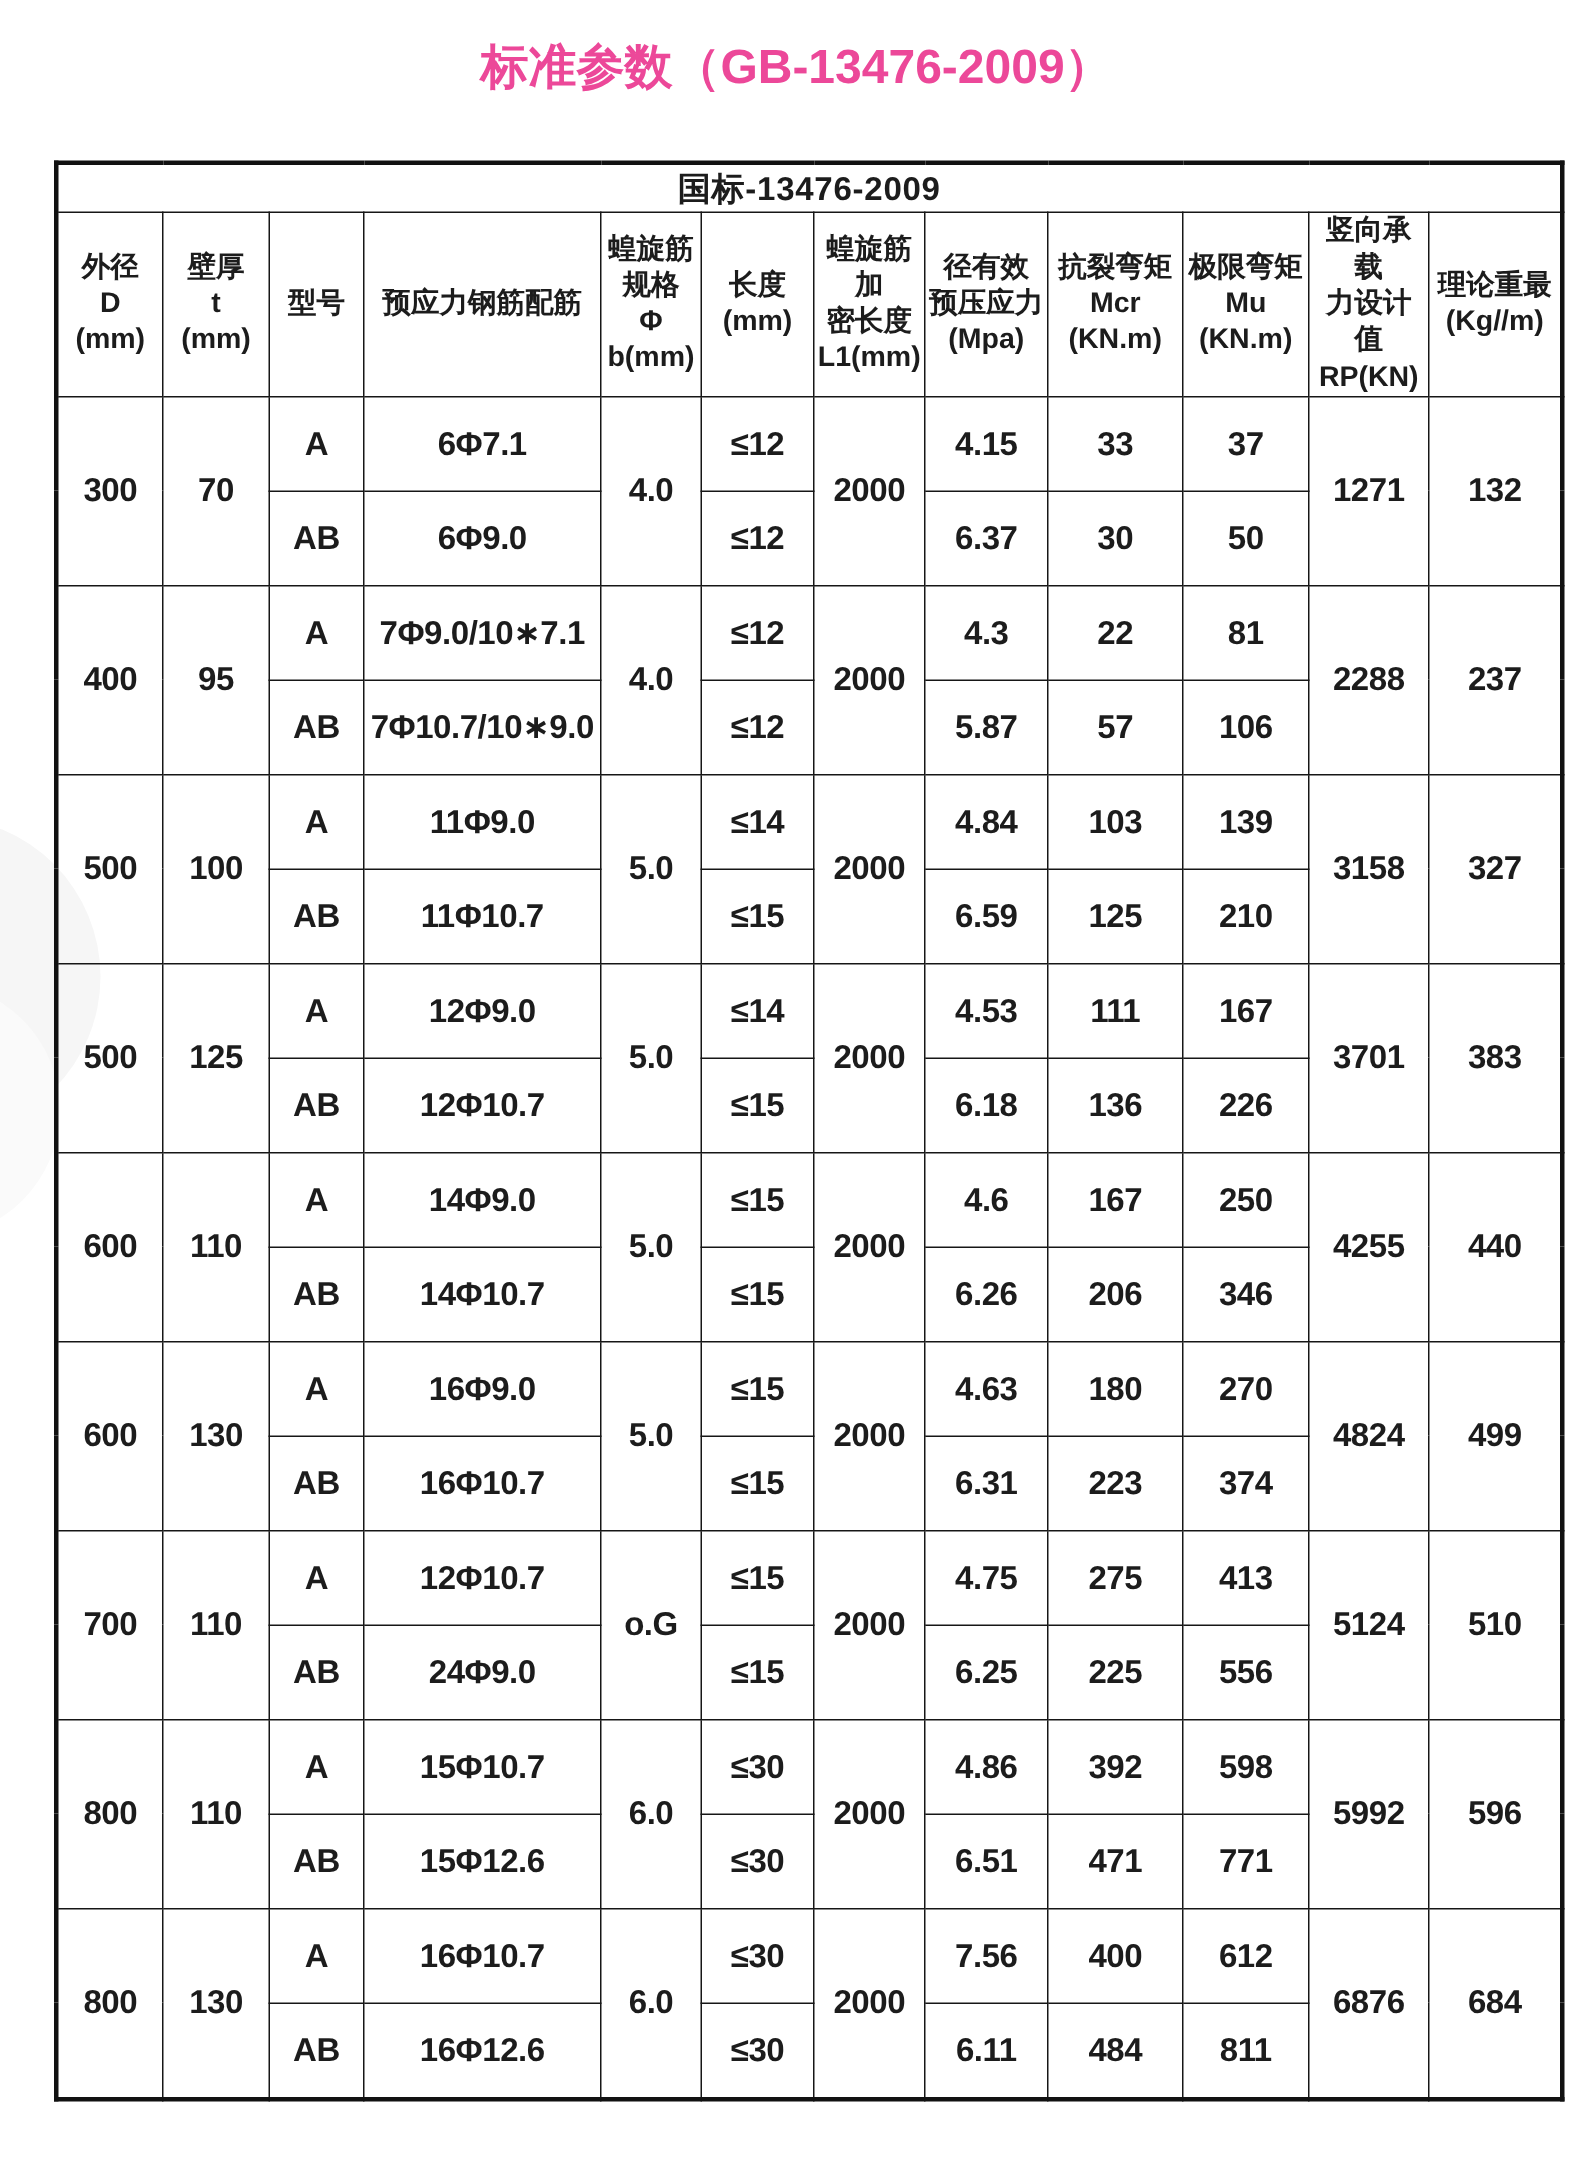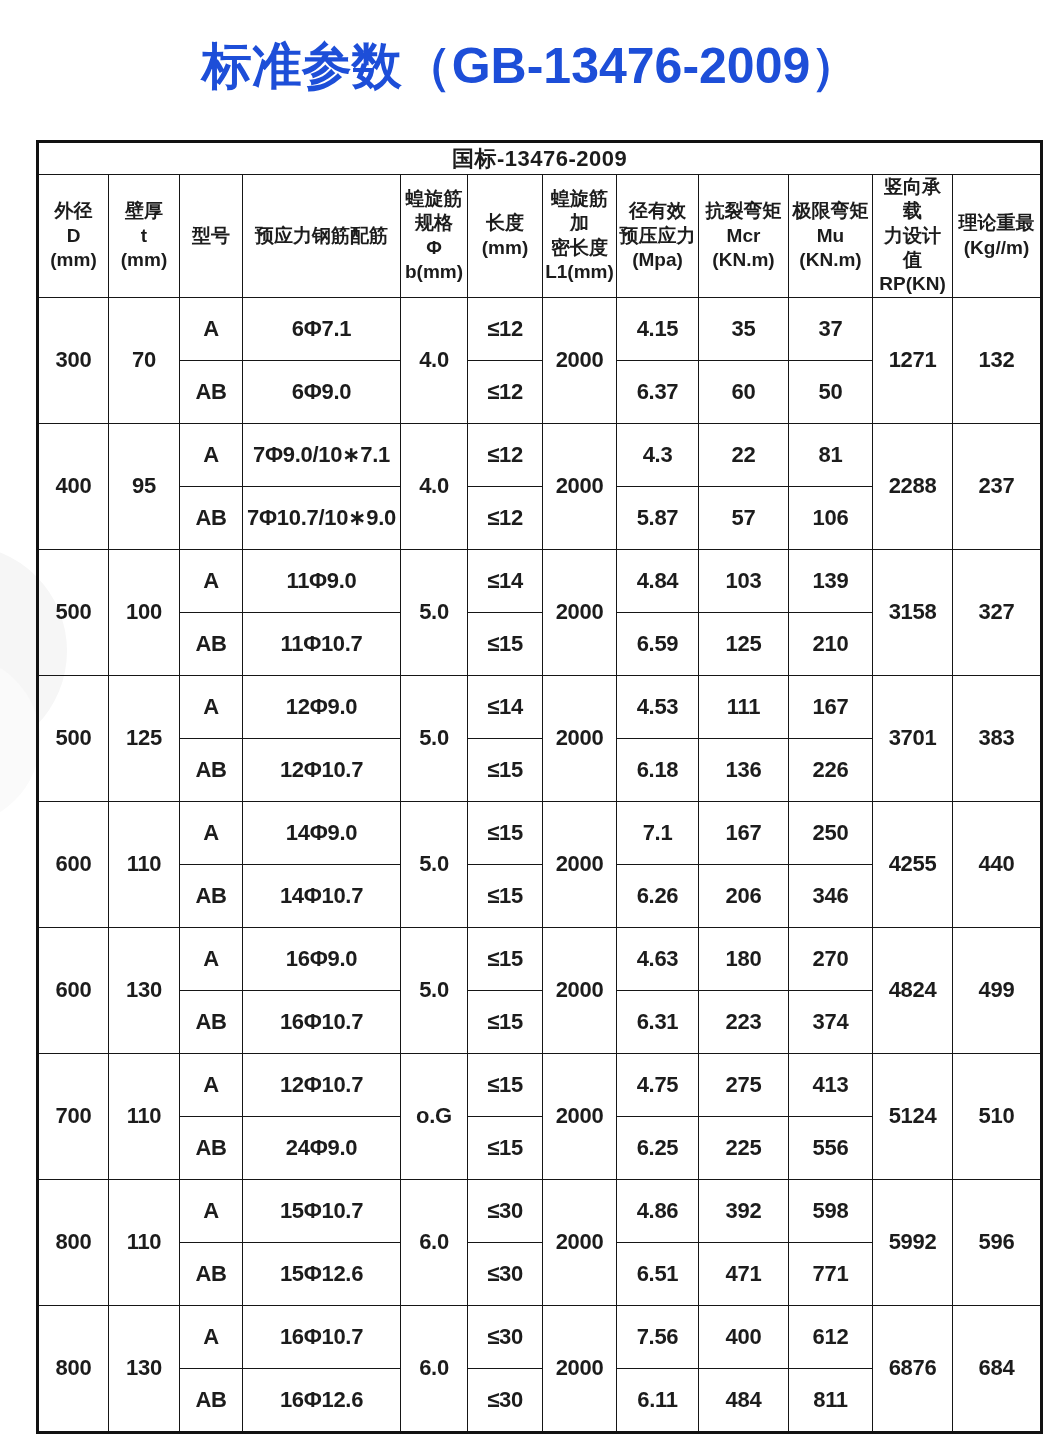--- a/index.html
+++ b/index.html
@@ -14,28 +14,28 @@
     color: #1a1a1a;
   }
   .bg-circle {
     position: absolute;
     border-radius: 50%;
     z-index: -1;
   }
   .c1 { left: -145px; top: 545px; width: 212px; height: 212px; background: #f6f6f6; }
   .c2 { left: -130px; top: 655px; width: 170px; height: 170px; background: #fafafa; }
   .title {
-    margin: 12px;
+    margin: 1px;
     padding-top: 24px;
     text-align: center;
-    font-size: 50px;
+    font-size: 32px;
     line-height: 1.2;
     font-weight: 900;
     letter-spacing: 0px;
-    color: #1d4ed8;
+    color: #ec4899;
   }
   table.spec-table {
     border-collapse: collapse;
     table-layout: fixed;
     width: 1004px;
     margin: 44px 0 0 36px;
     background: transparent;
   }
   .spec-table th, .spec-table td {
     border: 1.5px solid #161616;
@@ -128,31 +128,31 @@
   <tbody>
   <tr>
     <td rowspan="2">300</td>
     <td rowspan="2">70</td>
     <td>A</td>
     <td>6Φ7.1</td>
     <td rowspan="2">4.0</td>
     <td>≤12</td>
     <td rowspan="2">2000</td>
     <td>4.15</td>
-    <td>35</td>
+    <td>33</td>
     <td>37</td>
     <td rowspan="2">1271</td>
     <td rowspan="2">132</td>
   </tr>
   <tr>
     <td>AB</td>
     <td>6Φ9.0</td>
     <td>≤12</td>
     <td>6.37</td>
-    <td>60</td>
+    <td>30</td>
     <td>50</td>
   </tr>
 
   <tr>
     <td rowspan="2">400</td>
     <td rowspan="2">95</td>
     <td>A</td>
     <td>7Φ9.0/10∗7.1</td>
     <td rowspan="2">4.0</td>
     <td>≤12</td>
@@ -219,21 +219,21 @@
   </tr>
 
   <tr>
     <td rowspan="2">600</td>
     <td rowspan="2">110</td>
     <td>A</td>
     <td>14Φ9.0</td>
     <td rowspan="2">5.0</td>
     <td>≤15</td>
     <td rowspan="2">2000</td>
-    <td>7.1</td>
+    <td>4.6</td>
     <td>167</td>
     <td>250</td>
     <td rowspan="2">4255</td>
     <td rowspan="2">440</td>
   </tr>
   <tr>
     <td>AB</td>
     <td>14Φ10.7</td>
     <td>≤15</td>
     <td>6.26</td>

